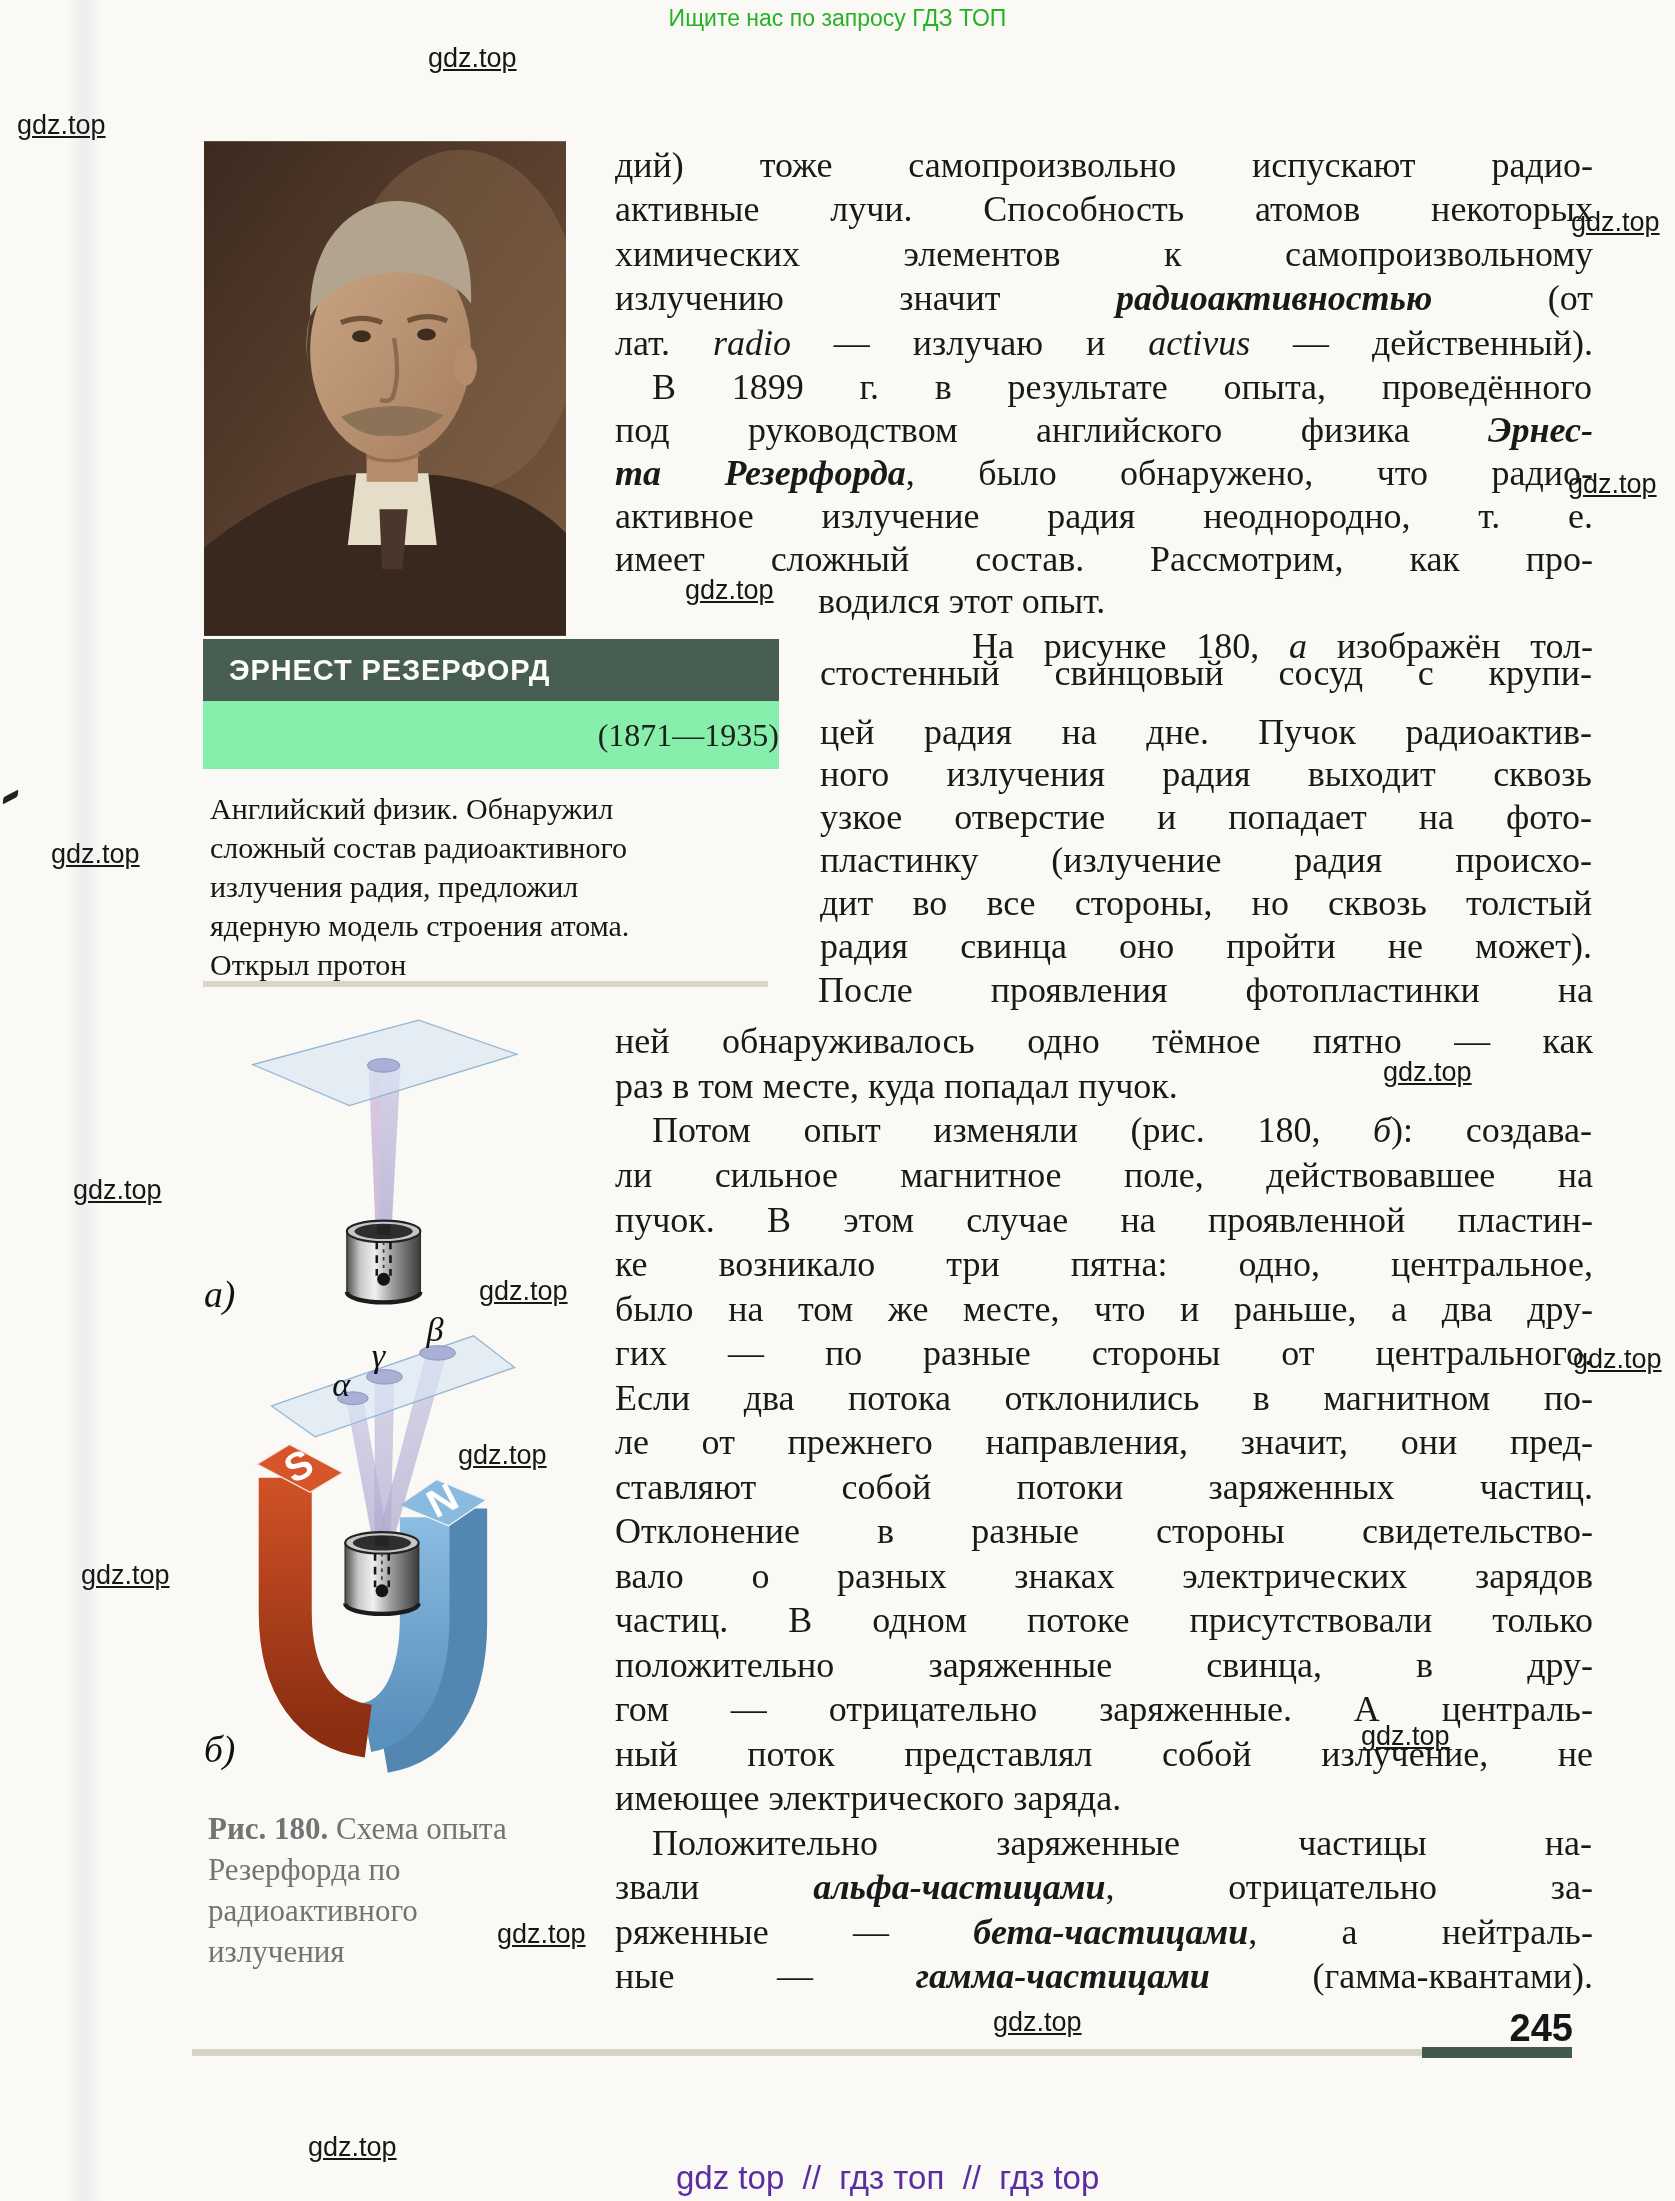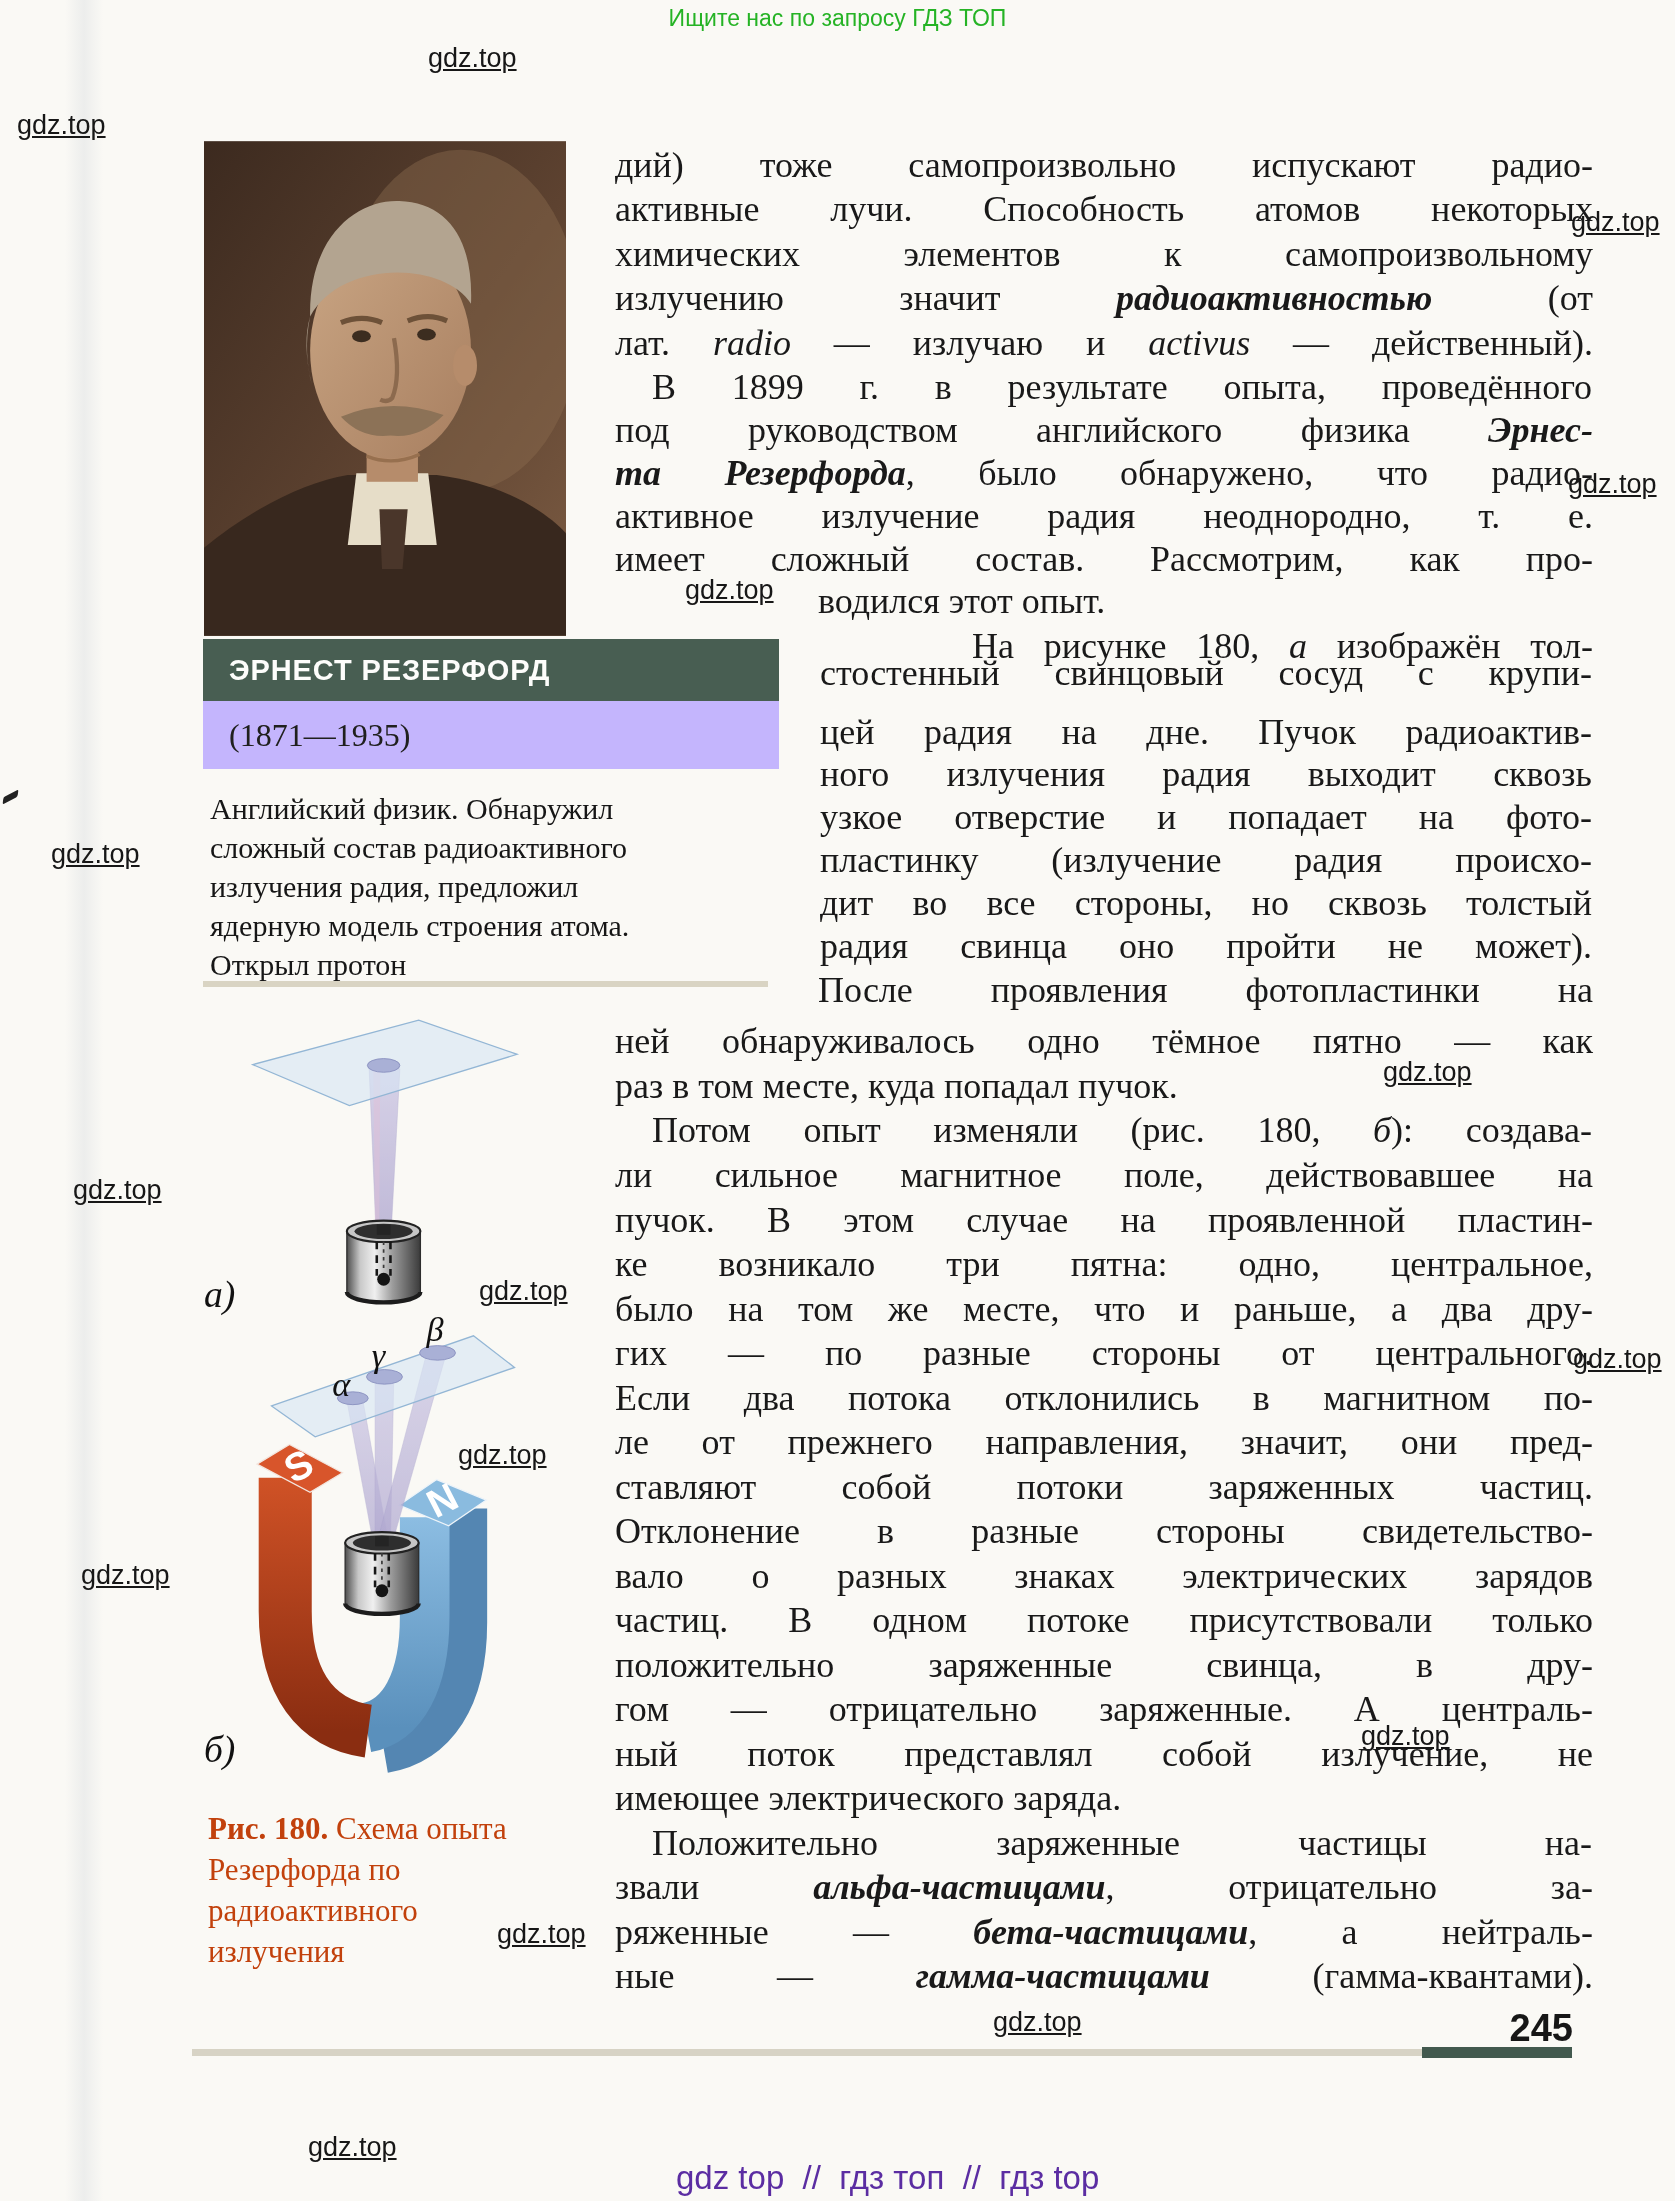--- a/index.html
+++ b/index.html
@@ -17,30 +17,30 @@
     transform:rotate(-28deg) skewX(-35deg);border-radius:1.7px;}
 
   .portrait{position:absolute;left:204px;top:141px;width:362px;height:495px;}
   .portrait svg{display:block;}
 
   .bio-header{position:absolute;left:203px;top:639px;width:576px;height:62px;
     background:#485e52;display:flex;align-items:center;
     font:bold 29px "Liberation Sans",sans-serif;color:#fdfdfb;letter-spacing:0.9px;
     padding-left:26px;box-sizing:border-box;}
   .bio-years{position:absolute;left:203px;top:701px;width:576px;height:68px;
-    background:#c4b5fd;display:flex;align-items:center;
+    background:#86efac;display:flex;align-items:center;
     font:32px "Liberation Serif",serif;color:#20201e;
-    padding-left:26px;box-sizing:border-box;}
+    padding-left:26px;box-sizing:border-box;justify-content:flex-end;}
   .bio-desc{position:absolute;left:210px;top:789px;width:569px;
     font:30px/39px "Liberation Serif",serif;color:#161616;}
   .bio-rule{position:absolute;left:203px;top:981px;width:565px;height:6px;background:#d9d4c3;}
 
   .fig{position:absolute;}
   .fig-caption{position:absolute;left:208px;top:1808px;width:402px;
-    font:31px/41px "Liberation Serif",serif;color:#c2410c;}
+    font:31px/41px "Liberation Serif",serif;color:#737373;}
   .fig-caption b{font-weight:700;}
 
   .tl{position:absolute;font:36px/43px "Liberation Serif",serif;color:#191919;
     text-align:justify;text-align-last:justify;}
   .tl.nj{text-align:left;text-align-last:left;}
   .tl .bi{font-weight:700;font-style:italic;}
   .tl .i{font-style:italic;}
 
   .page-number{position:absolute;left:1421px;top:2007px;width:152px;text-align:right;
     font:bold 38px "Liberation Sans",sans-serif;color:#161616;}

